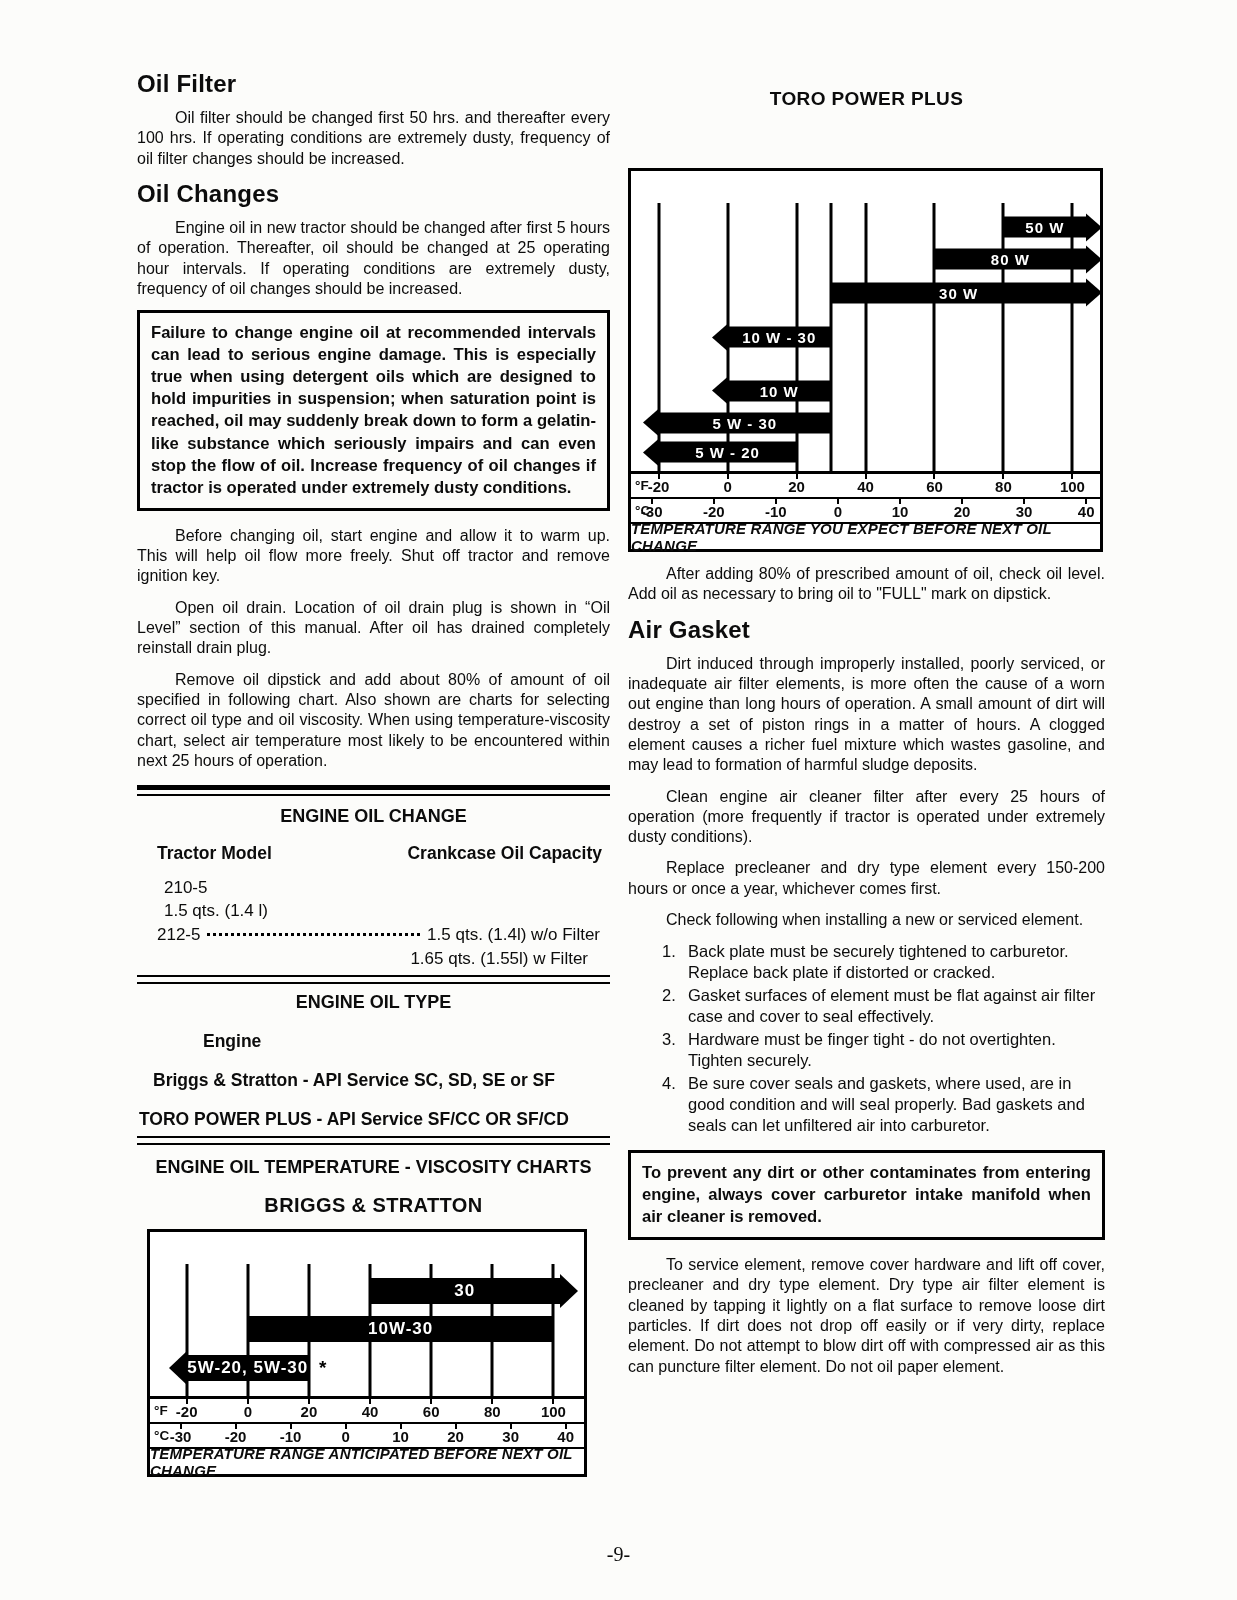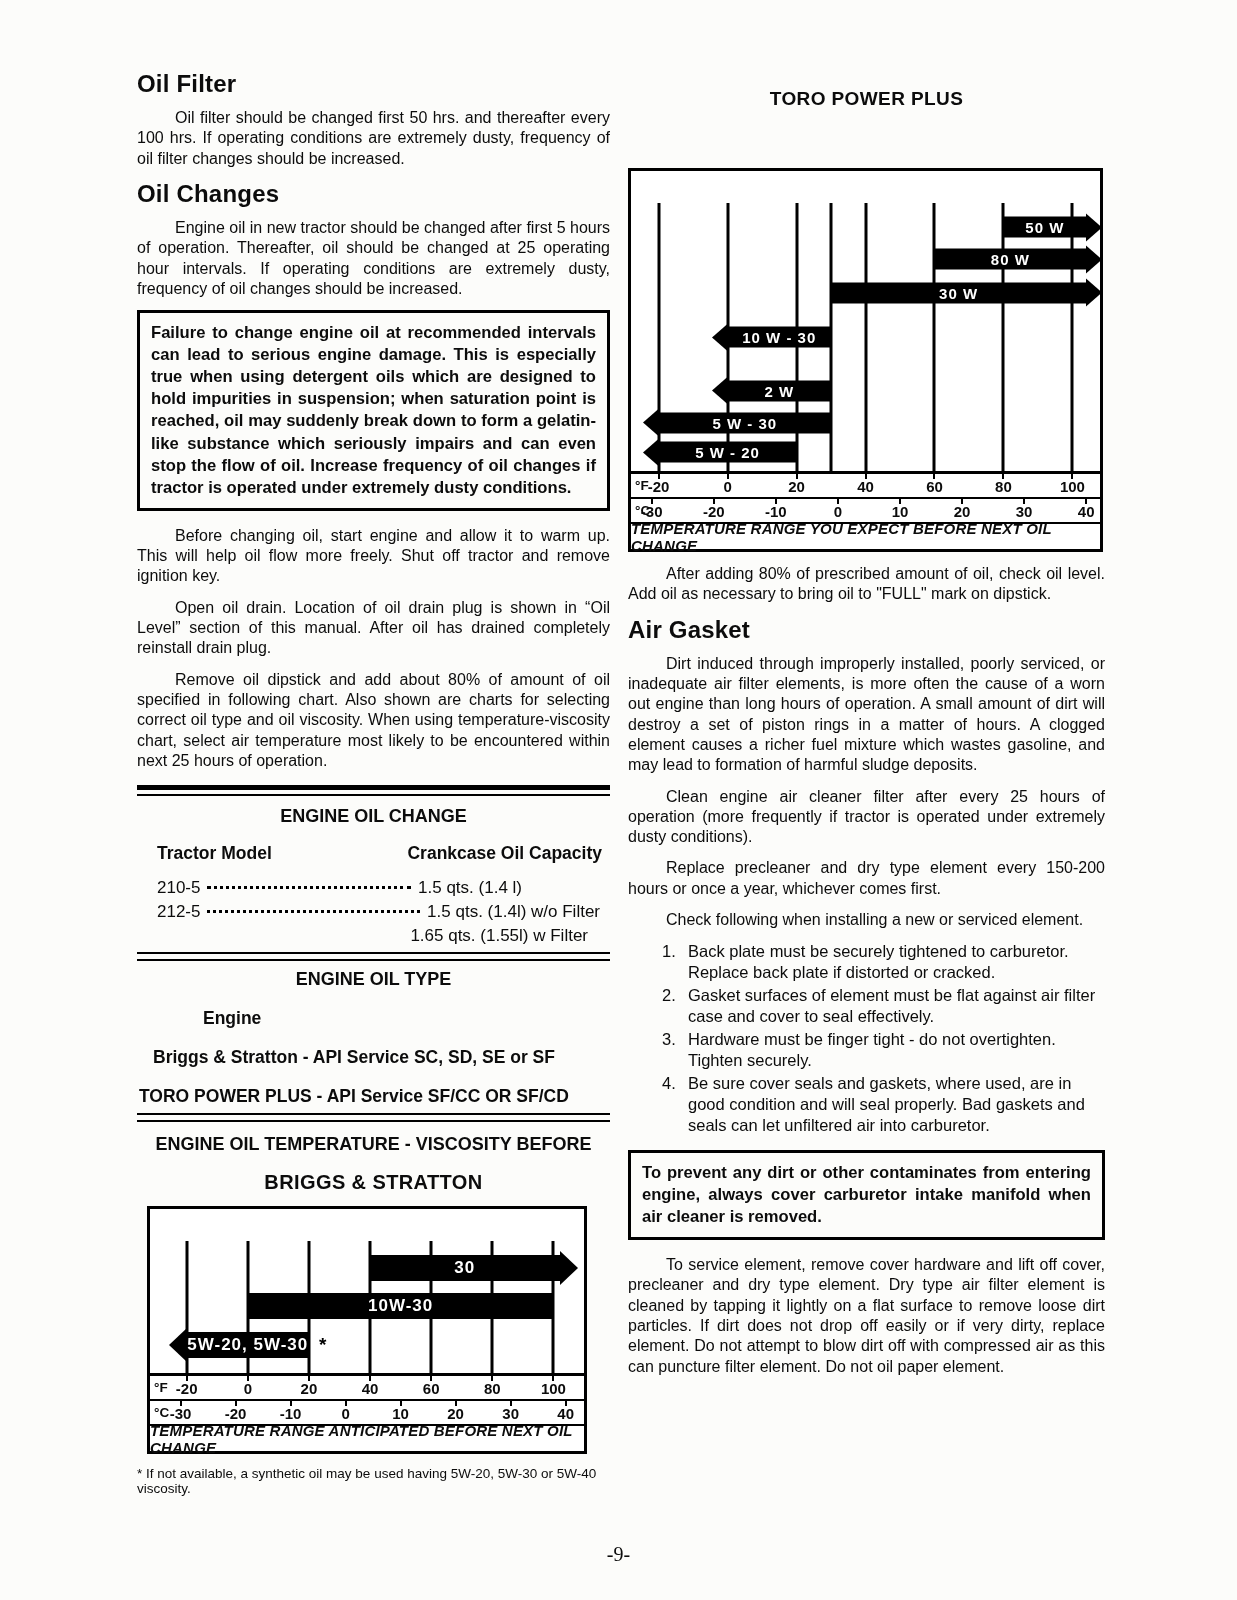--- a/index.html
+++ b/index.html
@@ -18,21 +18,21 @@
     line-height:1.33;text-align:justify;margin:3px 0 15px;}
 
   .rule-heavy{border-top:5px solid #000;border-bottom:2px solid #000;height:4px;margin:14px 0 8px;}
   .rule-thin{border-top:2px solid #000;border-bottom:2px solid #000;height:5px;margin:6px 0 8px;}
 
   .tbl-title{text-align:center;font-weight:bold;font-size:18px;margin:10px 0 16px;}
   .tbl-head{display:flex;justify-content:space-between;font-weight:bold;font-size:17.5px;
     margin:0 8px 14px 20px;}
   .tbl-row{display:flex;align-items:baseline;font-size:17px;margin:0 0 4px 20px;}
   .tbl-row .leader{flex:1;border-bottom:3px dotted #000;margin:0 7px;transform:translateY(-4px);}
-  .tbl-row.pr-wide{padding-right:88px;}
+  .tbl-row.pr-wide{padding-right:88px;flex-direction:column;}
   .tbl-row.pr-narrow{padding-right:10px;}
   .tbl-row.extra{justify-content:flex-end;padding-right:22px;}
 
   .type-title{text-align:center;font-weight:bold;font-size:18px;margin:8px 0 18px;}
   .type-engine{font-weight:bold;font-size:17.5px;margin:0 0 18px 66px;}
   .type-line1{font-weight:bold;font-size:17.5px;margin:0 0 18px 16px;}
   .type-line2{font-weight:bold;font-size:17.5px;margin:13px 0 4px 2px;}
 
   .visc-heading{text-align:center;font-weight:bold;font-size:18px;margin:12px 0 0;}
   .chart-title{text-align:center;font-weight:bold;font-size:20px;letter-spacing:.4px;}
@@ -118,21 +118,21 @@
 
     <div class="rule-thin"></div>
 
     <div class="type-title">ENGINE OIL TYPE</div>
     <div class="type-engine">Engine</div>
     <div class="type-line1">Briggs &amp; Stratton - API Service SC, SD, SE or SF</div>
     <div class="type-line2">TORO POWER PLUS - API Service  SF/CC OR SF/CD</div>
 
     <div class="rule-thin"></div>
 
-    <div class="visc-heading">ENGINE OIL TEMPERATURE - VISCOSITY BEFORE</div>
+    <div class="visc-heading">ENGINE OIL TEMPERATURE - VISCOSITY CHARTS</div>
     <div class="chart-title briggs">BRIGGS &amp; STRATTON</div>
 
     <div class="chart chart-briggs">
       <div class="plot">
           <div class="grid" style="left: 8.4507%;"></div>
           <div class="grid" style="left: 22.5352%;"></div>
           <div class="grid" style="left: 36.6197%;"></div>
           <div class="grid" style="left: 50.7042%;"></div>
           <div class="grid" style="left: 64.7887%;"></div>
           <div class="grid" style="left: 78.8732%;"></div>
@@ -182,21 +182,20 @@
           <div class="tickmark" style="left: 70.4225%;"></div>
           <div class="tick" style="left: 70.4225%;">20</div>
           <div class="tickmark" style="left: 83.0986%;"></div>
           <div class="tick" style="left: 83.0986%;">30</div>
           <div class="tickmark" style="left: 95.7746%;"></div>
           <div class="tick" style="left: 95.7746%;">40</div>
         </div>
       <div class="band">TEMPERATURE RANGE ANTICIPATED BEFORE NEXT OIL CHANGE</div>
     </div>
 
-    <div class="footnote">* If not available, a synthetic oil may be used having 5W-20, 5W-30 or 5W-40 viscosity.</div>
   </div>
 
   <div class="col col-right">
 
     <div class="chart-title toro">TORO POWER PLUS</div>
 
     <div class="chart chart-toro">
       <div class="plot">
           <div class="grid" style="left: 5.88235%;"></div>
           <div class="grid" style="left: 20.5882%;"></div>
@@ -216,21 +215,21 @@
           </div>
           <div class="bar" style="left: 42.6471%; width: 54.4118%; top: 33.5%; transform: translateY(-50%);">
             <span>30 W</span>
             <span class="arr r"></span>
           </div>
           <div class="bar" style="left: 20.5882%; width: 22.0588%; top: 50%; transform: translateY(-50%);">
             <span>10 W - 30</span>
             <span class="arr l"></span>
           </div>
           <div class="bar" style="left: 20.5882%; width: 22.0588%; top: 70%; transform: translateY(-50%);">
-            <span>2 W</span>
+            <span>10 W</span>
             <span class="arr l"></span>
           </div>
           <div class="bar" style="left: 5.88235%; width: 36.7647%; top: 82%; transform: translateY(-50%);">
             <span>5 W - 30</span>
             <span class="arr l"></span>
           </div>
           <div class="bar" style="left: 5.88235%; width: 29.4118%; top: 93%; transform: translateY(-50%);">
             <span>5 W - 20</span>
             <span class="arr l"></span>
           </div>

